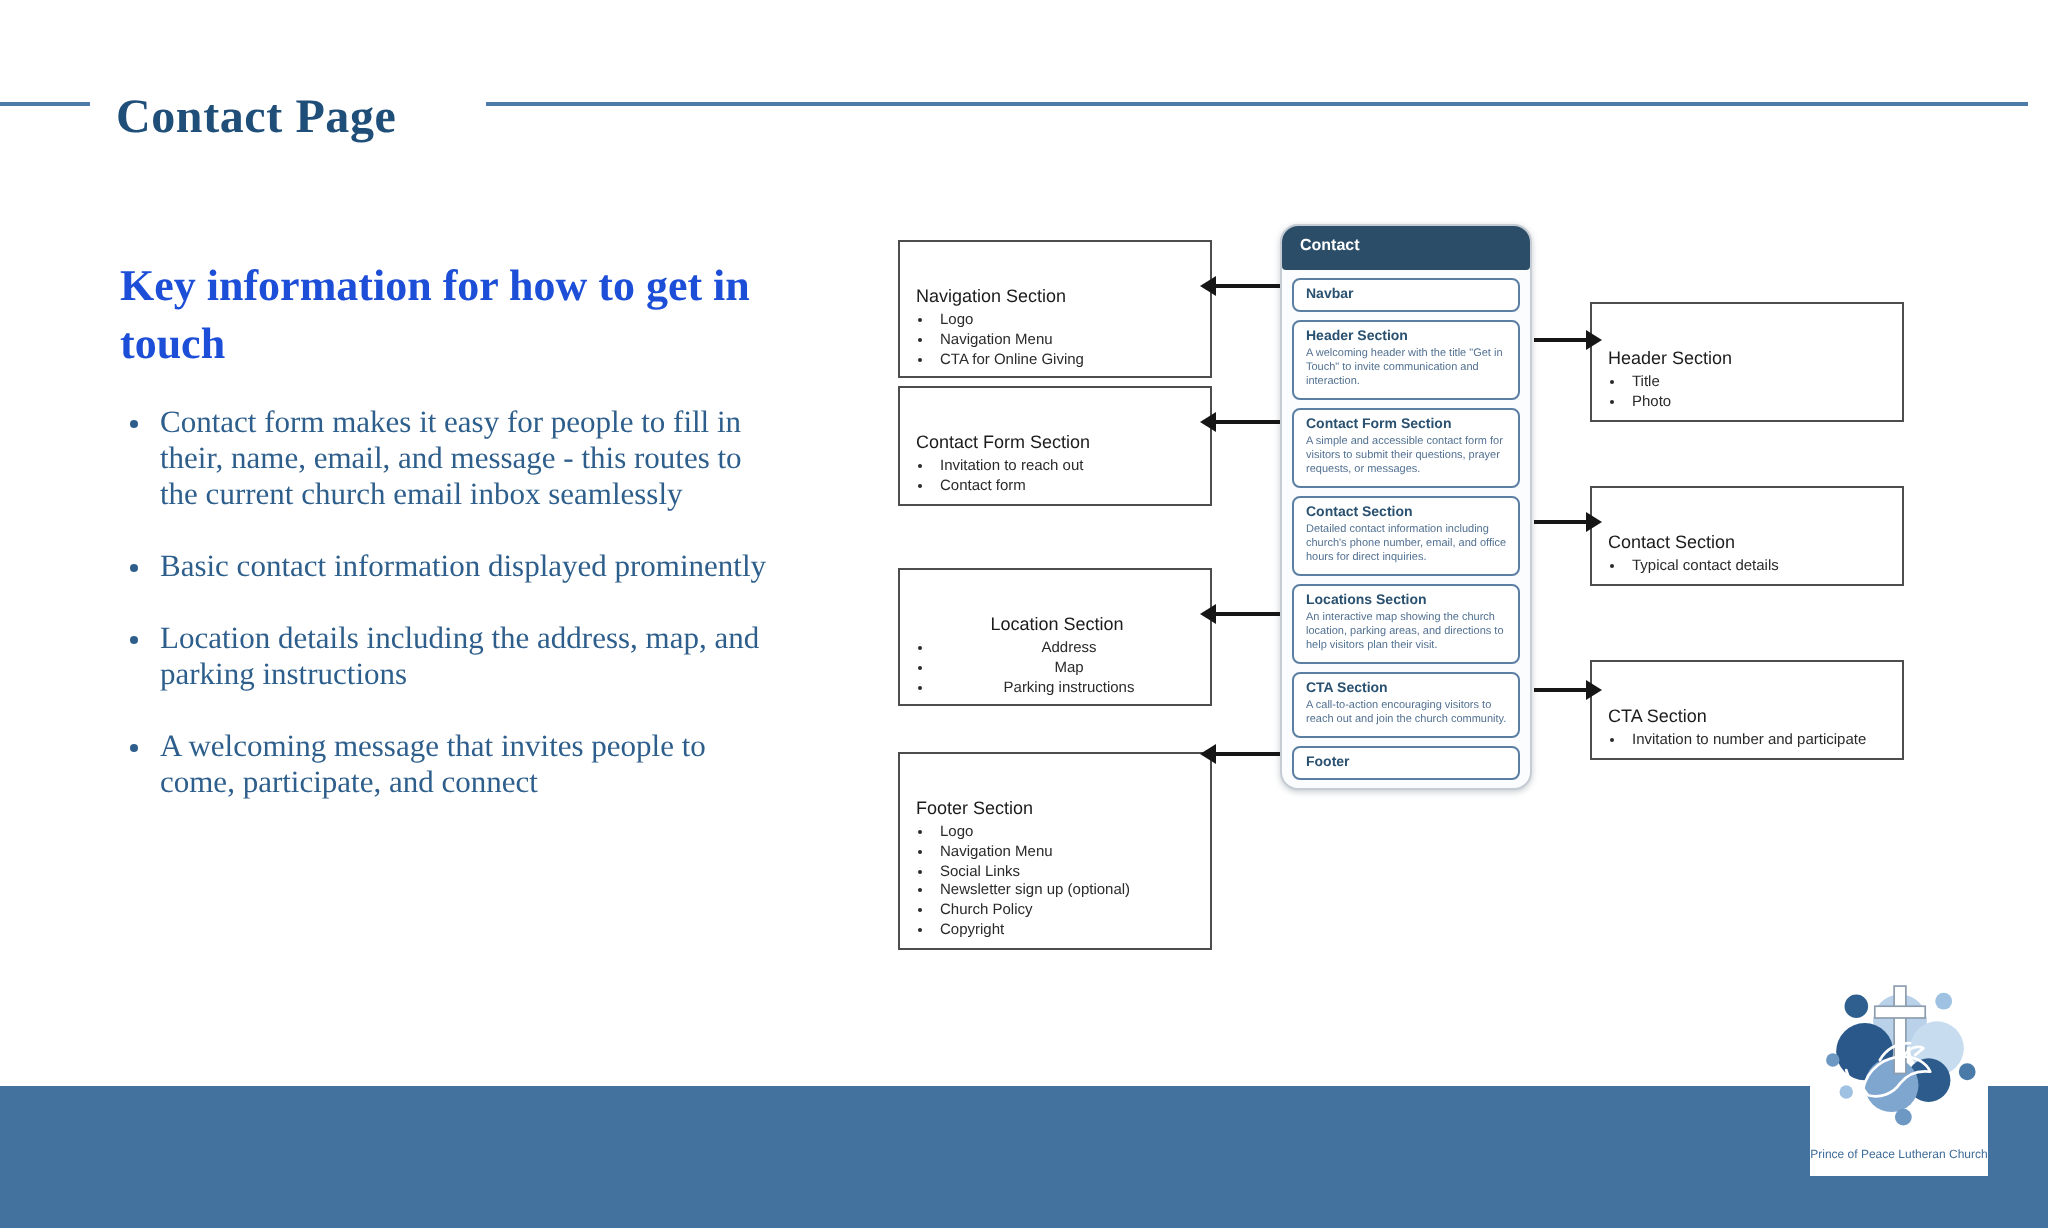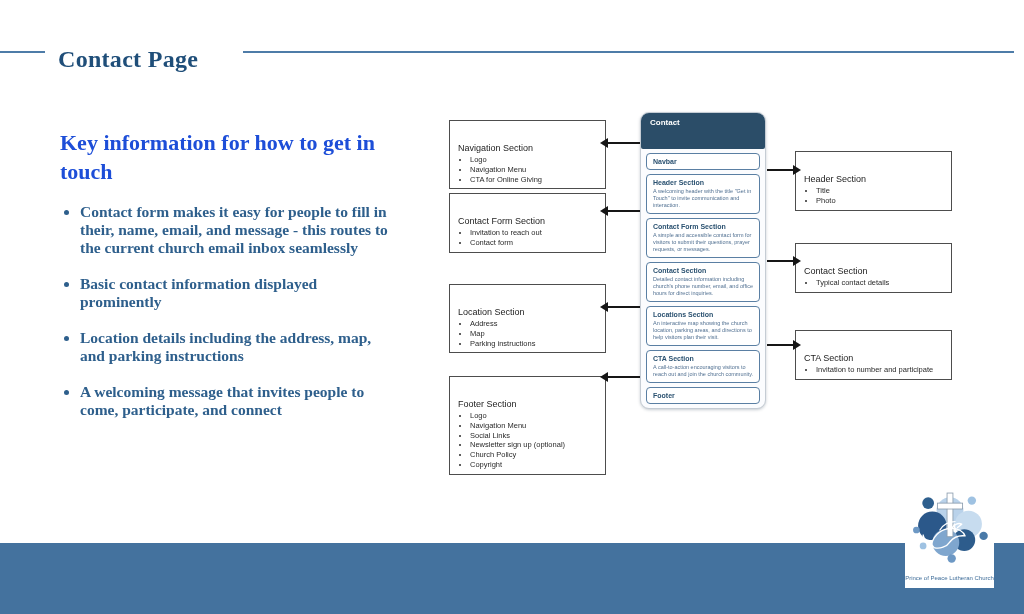--- a/index.html
+++ b/index.html
@@ -11,43 +11,43 @@
                font-size:24px;font-weight:600;color:#1F4E79;letter-spacing:.3px;}
   .rule{position:absolute;top:51px;height:2px;background:#4E7CA8;}
   .rule-left{left:0;width:45px;}
   .rule-right{left:243px;width:771px;}
 
   
   .content-heading{position:absolute;left:60px;top:110px;width:345px;
                    font-family:"Liberation Serif",serif;font-size:22px;font-weight:600;
                    color:#1d4ed8;line-height:1.32;}
   .key-points{position:absolute;left:62px;top:203px;width:312px;margin:0;padding-left:18px;
-              font-family:"Liberation Serif",serif;font-size:15.5px;color:#2E5F8C;line-height:1.16;font-weight:bold;}
+              font-family:"Liberation Serif",serif;font-size:15.5px;color:#2E5F8C;line-height:1.16;}
   .key-points li{margin-bottom:18px;}
 
   
   .dbox{position:absolute;width:157px;background:#fff;border:1px solid #4d4d4d;
         box-sizing:border-box;padding:22px 6px 4px 8px;color:#1c1c1c;}
   .dbox-title{font-size:9px;margin:0 0 2px 0;}
   .dbox ul{margin:0;padding-left:12px;font-size:7.5px;line-height:1.3;color:#2a2a2a;}
   .lbox{left:449px;}
   .rbox{left:795px;}
   .box-nav{top:120px;min-height:47px;}
   .box-form{top:193px;min-height:37px;}
-  .box-loc{top:284px;min-height:47px;}
+  .box-loc{top:284px;min-height:47px;text-align:center;}
   .box-foot{top:376px;min-height:74px;}
   .box-rheader{top:151px;min-height:39px;}
   .box-rcontact{top:243px;min-height:34px;}
   .box-rcta{top:330px;min-height:32px;}
 
   
   .mockup{position:absolute;left:640px;top:112px;width:126px;box-sizing:border-box;
           background:#fbfcfe;border:1px solid #c5ccd4;border-radius:9px;
           box-shadow:0 1px 3px rgba(30,50,70,.25);padding-bottom:4px;}
-  .mockup-header{height:36px;background:#2B4D68;border-radius:8px 8px 2px 2px;color:#fff;
+  .mockup-header{height:22px;background:#2B4D68;border-radius:8px 8px 2px 2px;color:#fff;
                  font-size:8px;font-weight:bold;line-height:20px;padding-left:9px;}
   .msection{margin:4px 5px 0 5px;border:1px solid #5A7FA3;border-radius:4px;background:#fff;
             padding:4px 5px 4px 6px;}
   .msection-title{font-size:7px;font-weight:bold;color:#2A5170;margin:0;}
   .msection-desc{font-size:5.5px;color:#527192;line-height:1.27;margin-top:2px;}
   .msection-desc:empty{display:none;}
 
   
   .arrow{position:absolute;height:2px;background:#161616;}
   .arrow-l{left:607px;width:33px;}

